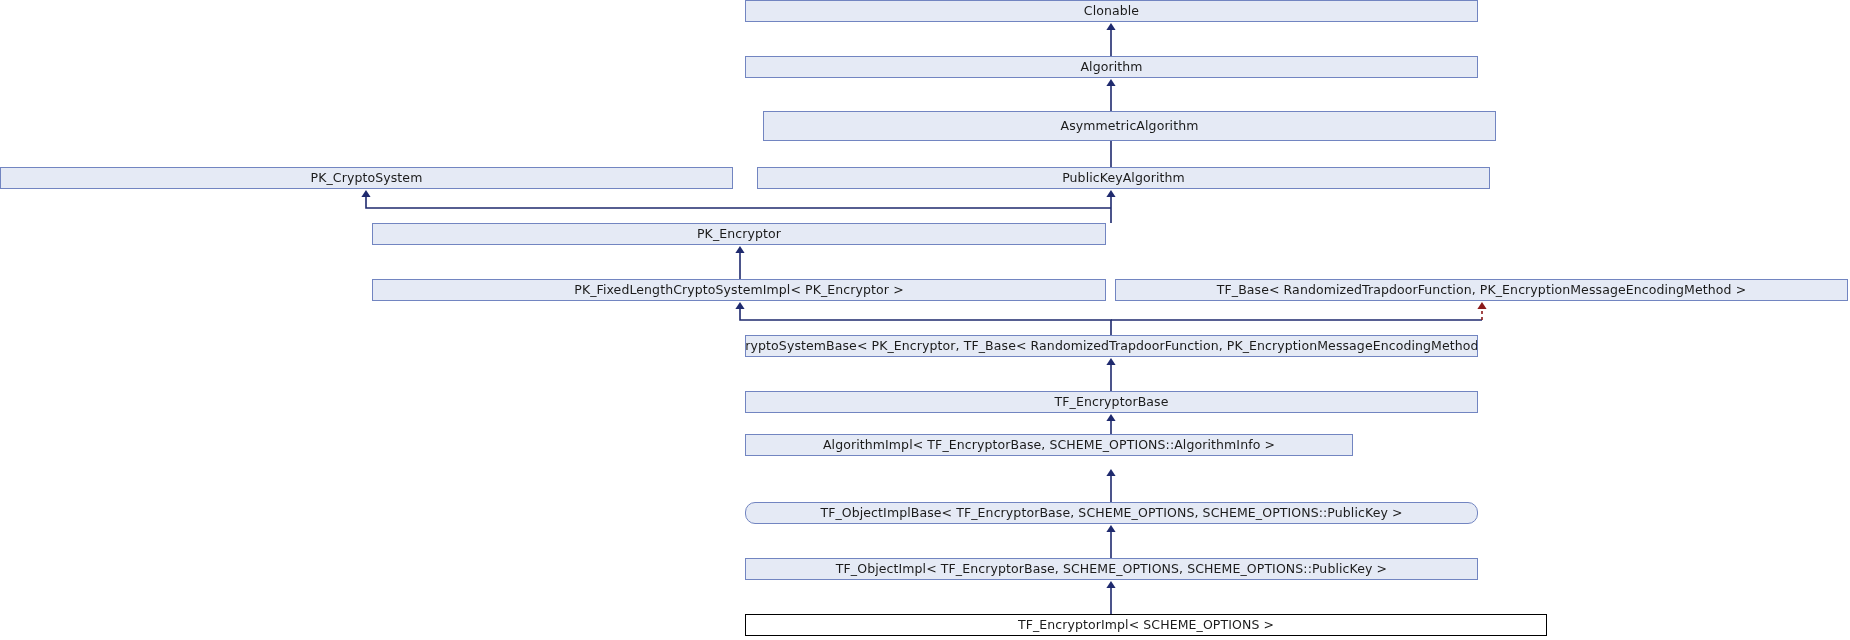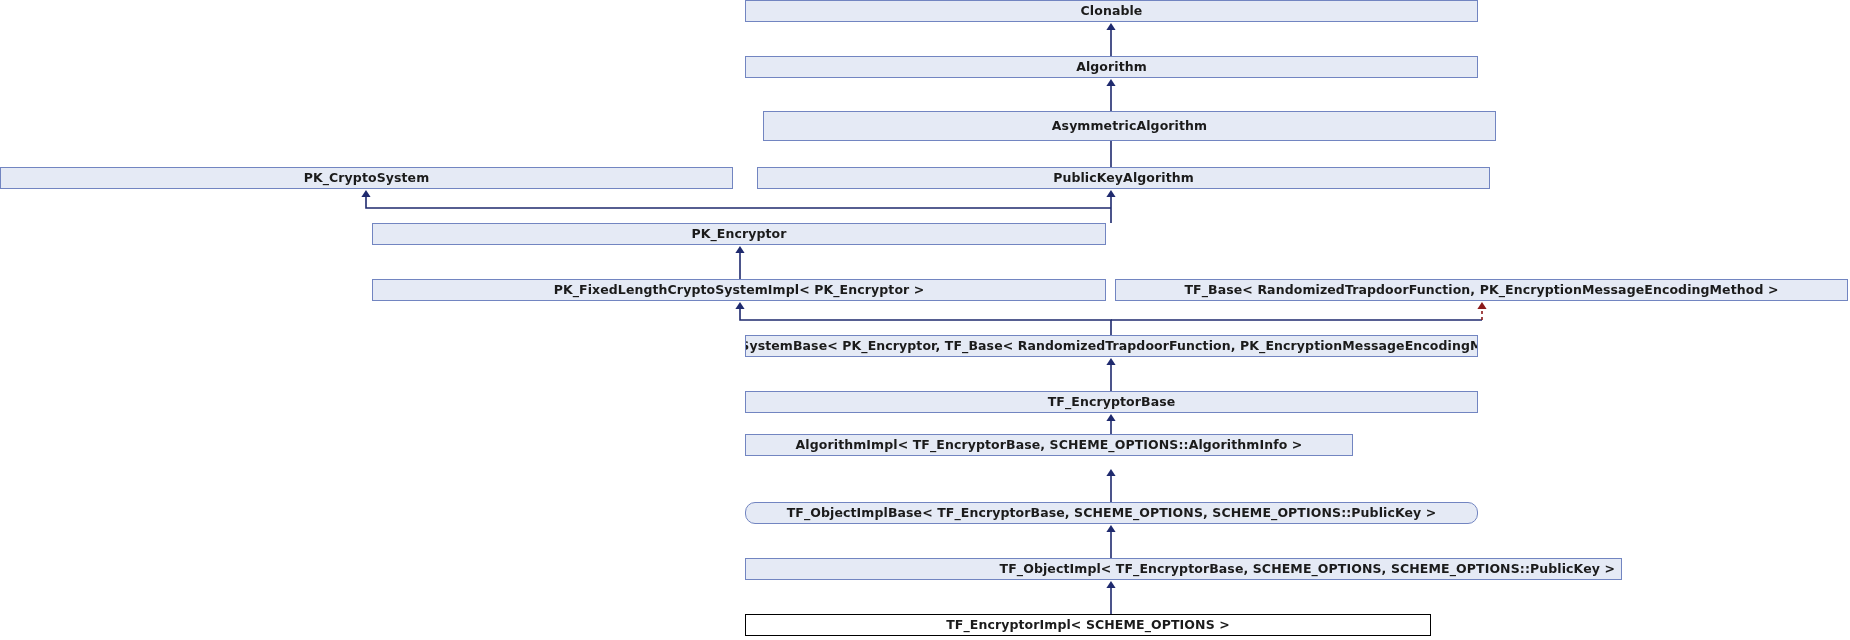--- a/index.html
+++ b/index.html
@@ -7,21 +7,20 @@
   body{
     font-family:"DejaVu Sans","Liberation Sans",sans-serif;
     -webkit-font-smoothing:antialiased;
   }
   #diagram{
     position:relative;
     width:1850px;
     height:640px;
     background:#ffffff;
     overflow:hidden;
-    font-weight:bold;
   }
   
   .node{
     position:absolute;
     box-sizing:border-box;
     background:#e5eaf5;
     border:1px solid #7285c1;
     display:flex;
     align-items:center;
     justify-content:center;
@@ -125,20 +124,20 @@
       </div>
       <div class="node" style="left: 745px; top: 391px; width: 733px; height: 22px;">
         <span class="node-label">TF_EncryptorBase</span>
       </div>
       <div class="node" style="left: 745px; top: 434px; width: 608px; height: 22px;">
         <span class="node-label">AlgorithmImpl&lt; TF_EncryptorBase, SCHEME_OPTIONS::AlgorithmInfo &gt;</span>
       </div>
       <div class="node" style="left: 745px; top: 502px; width: 733px; height: 22px; border-radius: 10px;">
         <span class="node-label">TF_ObjectImplBase&lt; TF_EncryptorBase, SCHEME_OPTIONS, SCHEME_OPTIONS::PublicKey &gt;</span>
       </div>
-      <div class="node" style="left: 745px; top: 558px; width: 877px; height: 22px; justify-content: flex-end;">
+      <div class="node" style="left: 745px; top: 558px; width: 733px; height: 22px;">
         <span class="node-label">TF_ObjectImpl&lt; TF_EncryptorBase, SCHEME_OPTIONS, SCHEME_OPTIONS::PublicKey &gt;</span>
       </div>
-      <div class="node focus" style="left: 745px; top: 614px; width: 686px; height: 22px;">
+      <div class="node focus" style="left: 745px; top: 614px; width: 802px; height: 22px;">
         <span class="node-label">TF_EncryptorImpl&lt; SCHEME_OPTIONS &gt;</span>
       </div>
     </div>
 </div>
 
 </body></html>

